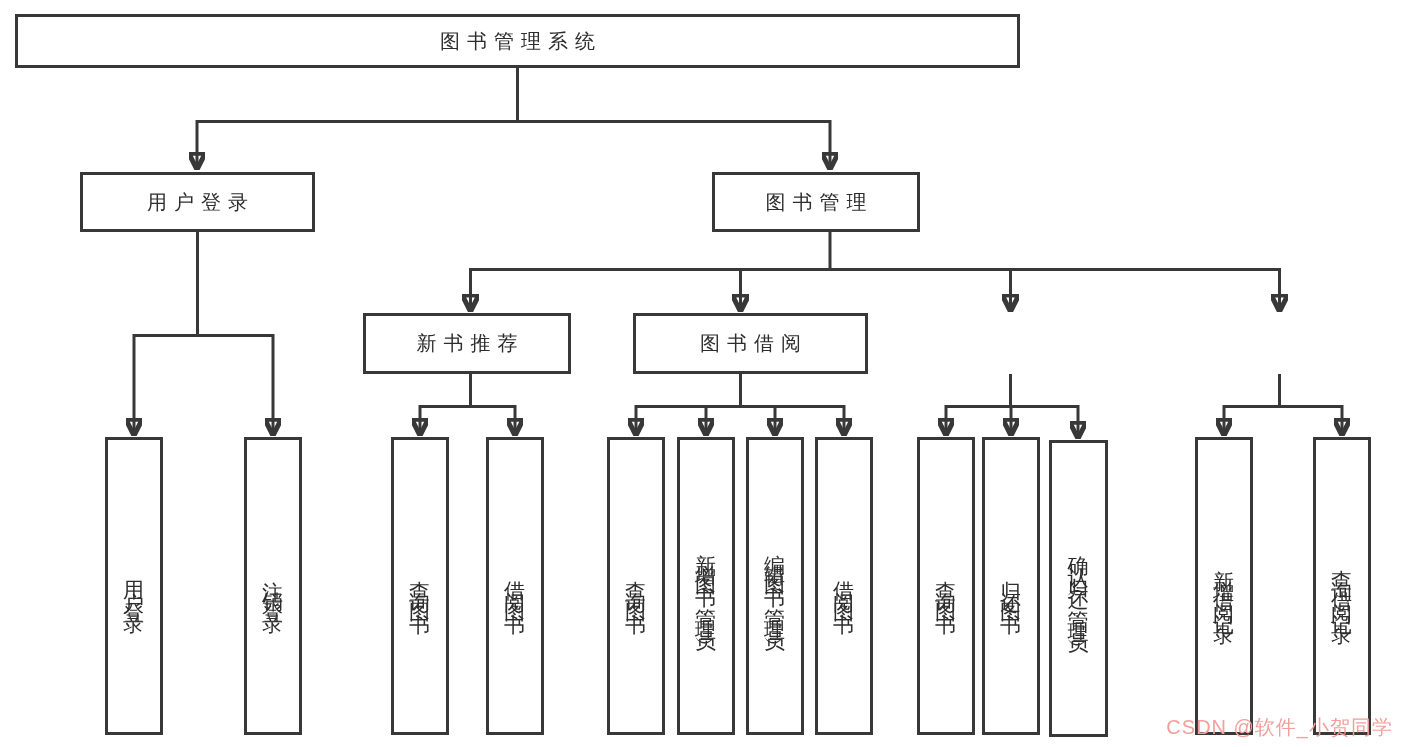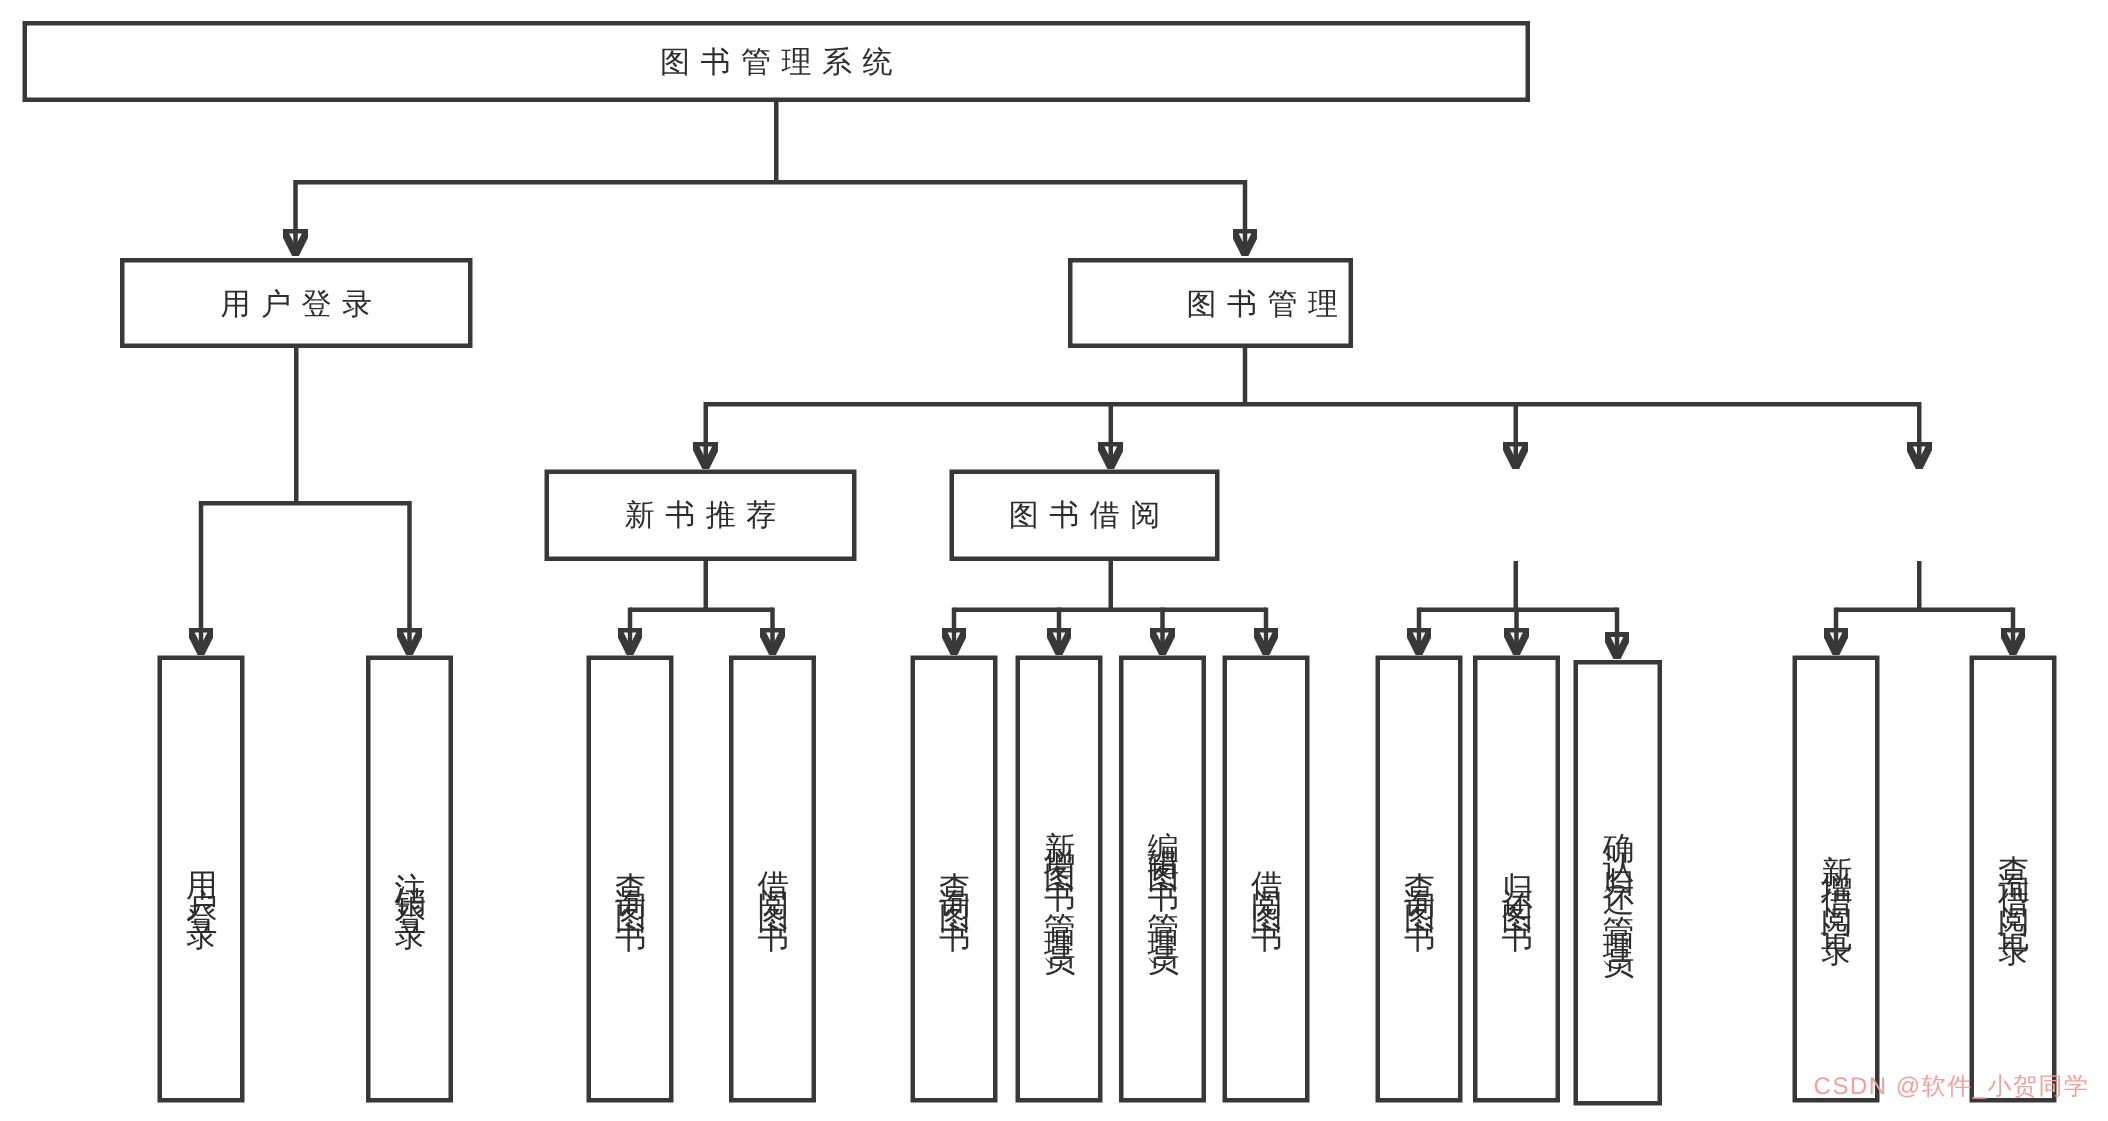--- a/index.html
+++ b/index.html
@@ -49,46 +49,46 @@
     writing-mode: vertical-rl;
     text-orientation: mixed;
     letter-spacing: 11px;
     line-height: 1.0;
     white-space: nowrap;
   }
   .watermark {
     position: absolute;
     right: 12px;
     top: 714px;
-    font-size: 16px;
+    font-size: 20px;
     letter-spacing: 1px;
     color: var(--watermark, #f1a09b);
     white-space: nowrap;
   }
 </style>
 </head>
 <body>
 
 <div class="stage">
 
   <div class="box hbox" style="left:15px; top:14px; width:1005px; height:54px;">
     <span>图书管理系统</span>
   </div>
 
   <div class="box hbox" style="left:80px; top:172px; width:235px; height:60px;">
     <span>用户登录</span>
   </div>
-  <div class="box hbox" style="left:712px; top:172px; width:190px; height:60px;justify-content:flex-end;">
+  <div class="box hbox" style="left:712px; top:172px; width:208px; height:60px;">
     <span>图书管理</span>
   </div>
 
   <div class="box hbox" style="left:363px; top:313px; width:208px; height:61px;">
     <span>新书推荐</span>
   </div>
-  <div class="box hbox" style="left:633px; top:313px; width:180px; height:61px;">
+  <div class="box hbox" style="left:633px; top:313px; width:235px; height:61px;">
     <span>图书借阅</span>
   </div>
 
   <div class="box vbox" style="left:105px; top:437px; width:58px; height:298px;">
     <span class="vtext">用户登录</span>
   </div>
   <div class="box vbox" style="left:244px; top:437px; width:58px; height:298px;">
     <span class="vtext">注销登录</span>
   </div>
 

